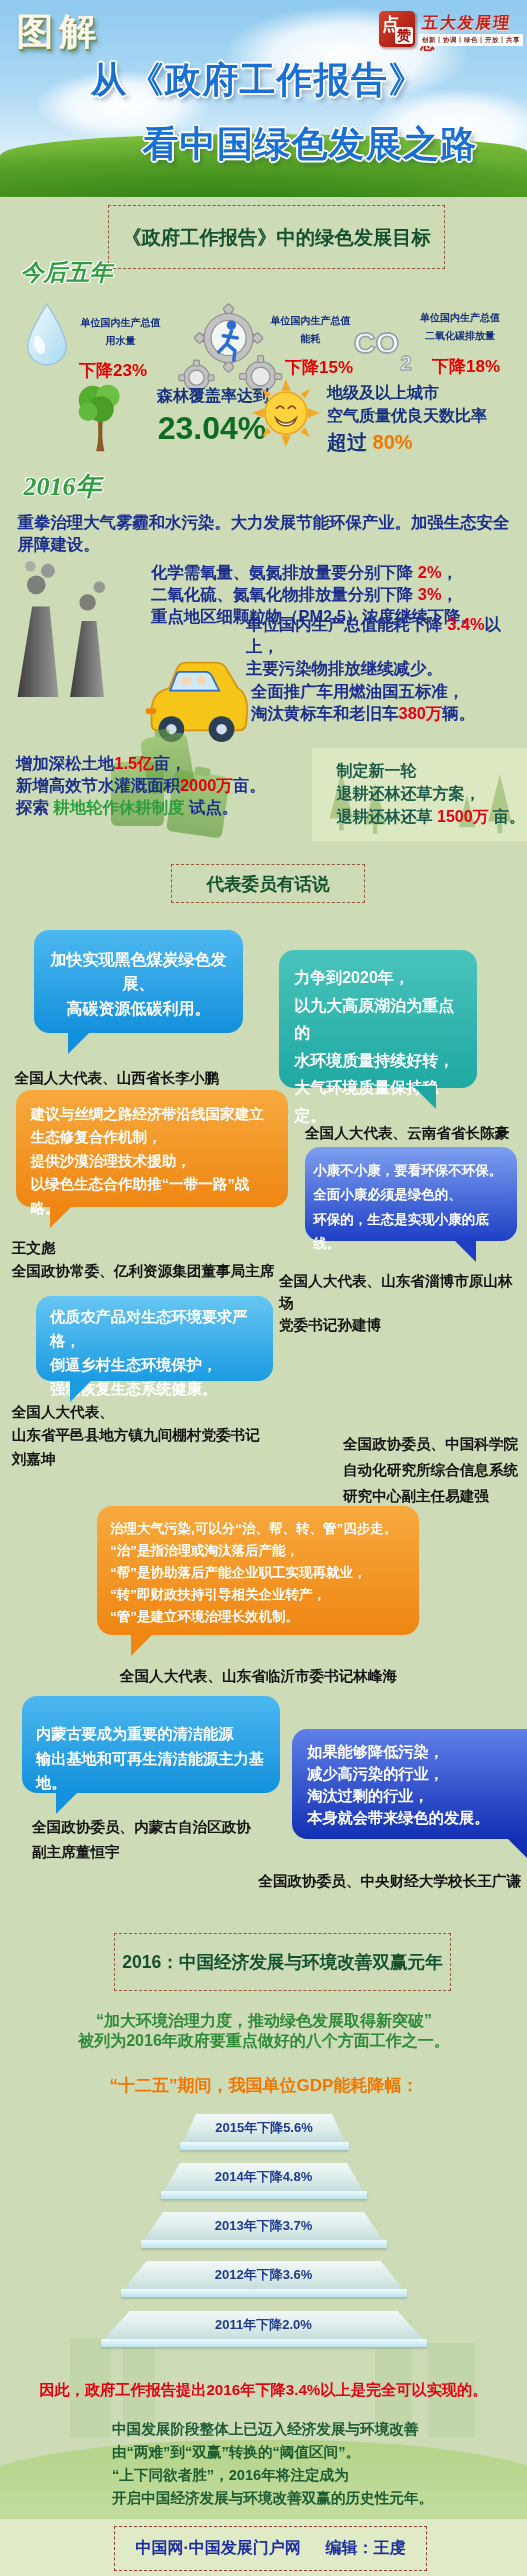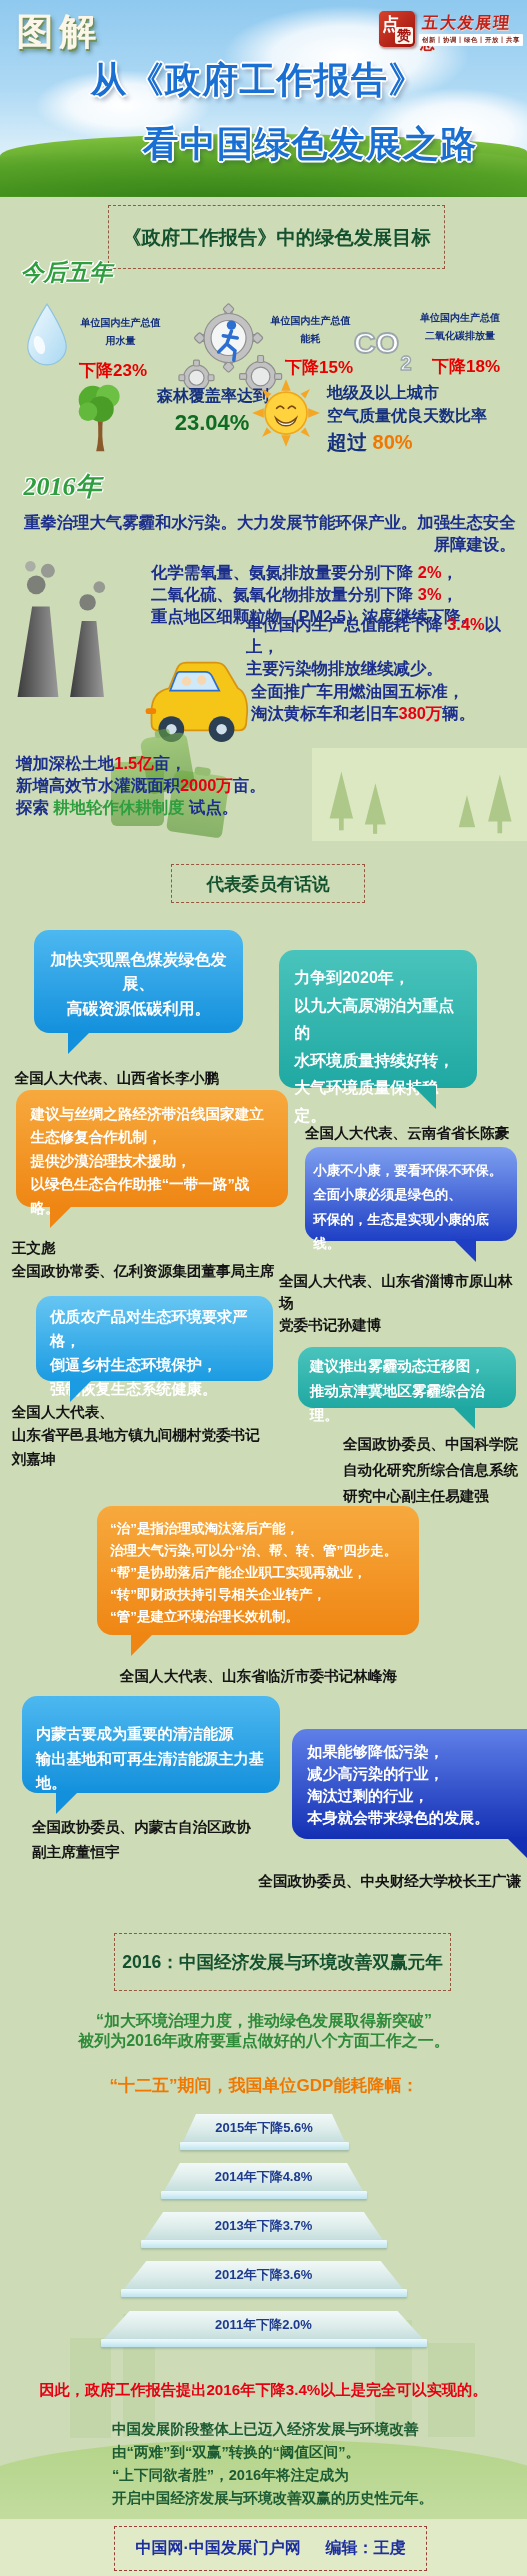--- a/index.html
+++ b/index.html
@@ -172,21 +172,21 @@
   <div class="goal-red" style="left:432px;top:355px;">下降18%</div>
 
   <svg style="position:absolute;left:75px;top:380px;" width="50" height="73" viewBox="0 0 85 125">
     <path d="M38 60 q4 40 -2 62 h14 q-6 -22 -2 -62 Z" fill="#8a5a2b"></path>
     <circle cx="30" cy="34" r="24" fill="#54ad2e"></circle>
       <circle cx="56" cy="28" r="20" fill="#6cc044"></circle>
     <circle cx="44" cy="50" r="22" fill="#4a9e28"></circle>
       <circle cx="22" cy="54" r="16" fill="#63b93c"></circle>
   </svg>
   <div class="goal-title" style="left:128px;top:387px;width:170px;font-size:16px;">森林覆盖率达到</div>
-  <div style="position:absolute;left:139px;top:410px;width:146px;text-align:center;font-size:22px;font-weight:bold;color:#0e6b22;">23.04%</div>
+  <div style="position:absolute;left:139px;top:410px;width:146px;text-align:center;font-size:32px;font-weight:bold;color:#0e6b22;">23.04%</div>
 
   <svg style="position:absolute;left:251px;top:378px;" width="70" height="70" viewBox="0 0 120 120">
     <g fill="#f5a623">
       <g transform="translate(60,60)">
         <path d="M0,-58 L8,-38 L-8,-38 Z"></path>
           <path d="M0,58 L8,38 L-8,38 Z"></path>
         <path d="M-58,0 L-38,8 L-38,-8 Z"></path>
           <path d="M58,0 L38,8 L38,-8 Z"></path>
         <path d="M-41,-41 L-25,-33 L-33,-25 Z"></path>
           <path d="M41,-41 L33,-25 L25,-33 Z"></path>
@@ -198,21 +198,21 @@
     <path d="M44 52 q6 -8 12 0 M64 52 q6 -8 12 0" stroke="#7a4a10" stroke-width="3" fill="none" stroke-linecap="round"></path>
     <path d="M42 68 q18 18 36 0 q-4 14 -18 14 q-14 0 -18 -14 Z" fill="#ffffff" stroke="#7a4a10" stroke-width="2.5"></path>
   </svg>
   <div style="position:absolute;left:327px;top:381px;width:193px;font-size:16px;line-height:23.4px;font-weight:bold;color:#16317d;">
     <span class="ql">地级及以上城市</span>
     <span class="ql">空气质量优良天数比率</span>
     <span class="ql" style="font-size:20px;line-height:28px;"><span class="seg-n">超过 </span><span class="seg-o">80%</span></span>
   </div>
 
   <div class="callig" style="left:23.4px;top:469px;font-size:26px;">2016年</div>
-  <div class="blue-par navy" style="left:17.6px;top:511px;width:498px;text-align:right;">重拳治理大气雾霾和水污染。大力发展节能环保产业。加强生态安全屏障建设。</div>
+  <div class="blue-par navy" style="left:17.6px;top:511px;width:498px;">重拳治理大气雾霾和水污染。大力发展节能环保产业。加强生态安全屏障建设。</div>
 
   <svg style="position:absolute;left:0px;top:551px;" width="146" height="146" viewBox="0 0 250 250">
     <defs>
         <linearGradient id="fg" x1="0" y1="0" x2="1" y2="0">
       <stop offset="0" stop-color="#3c3c3c"></stop>
           <stop offset="1" stop-color="#9a9a9a"></stop>
         </linearGradient>
       </defs>
     <polygon points="30,250 55,95 85,95 100,250" fill="url(#fg)"></polygon>
     <polygon points="120,250 140,120 165,120 178,250" fill="url(#fg)"></polygon>
@@ -261,20 +261,25 @@
       <g fill="#a9c583" opacity=".9">
         <polygon points="30,120 50,40 70,120"></polygon>
           <polygon points="90,130 108,60 126,130"></polygon>
         <polygon points="300,125 320,45 340,125"></polygon>
           <polygon points="250,135 264,80 278,135"></polygon>
         <rect x="46" y="118" width="8" height="22"></rect>
           <rect x="104" y="128" width="7" height="18"></rect>
         <rect x="316" y="123" width="8" height="22"></rect>
       </g>
     </svg>
+    <div style="position:absolute;left:24.6px;top:10.5px;">
+      <span class="ql teal-line"><span class="seg-n">制定新一轮</span></span>
+      <span class="ql teal-line"><span class="seg-n">退耕还林还草方案，</span></span>
+      <span class="ql teal-line"><span class="seg-n">退耕还林还草 </span><span class="seg-r">1500万</span><span class="seg-n"> 亩。</span></span>
+    </div>
   </div>
 
   <div class="dash-box" style="left:171px;top:864px;width:192px;height:37px;font-size:17.6px;">代表委员有话说</div>
 
   <div class="q q-blue tail-left" style="left:34px;top:930px;width:209px;height:103px;padding:17.6px 11.7px;font-size:16px;line-height:24.6px;text-align:center;">
     <span class="ql">加快实现黑色煤炭绿色发展、</span>
     <span class="ql">高碳资源低碳利用。</span>
   </div>
   <div class="attr" style="left:14.6px;top:1067px;width:234px;">
     <span class="ql">全国人大代表、山西省长李小鹏</span>
@@ -315,33 +320,29 @@
     <span class="ql">优质农产品对生态环境要求严格，</span>
     <span class="ql">倒逼乡村生态环境保护，</span>
     <span class="ql">强制恢复生态系统健康。</span>
   </div>
   <div class="attr" style="left:11.7px;top:1401px;width:275px;">
     <span class="ql">全国人大代表、</span>
     <span class="ql">山东省平邑县地方镇九间棚村党委书记</span>
     <span class="ql">刘嘉坤</span>
   </div>
 
-  <div class="q q-teal tail-right" style="left:298px;top:1347px;width:218px;height:61px;padding:7px 11.7px;font-size:14.6px;line-height:24.6px;">
-    <span class="ql">建议推出雾霾动态迁移图，</span>
-    <span class="ql">推动京津冀地区雾霾综合治理。</span>
-  </div>
   <div class="attr" style="left:343px;top:1431px;width:182px;line-height:26px;">
     <span class="ql">全国政协委员、中国科学院</span>
     <span class="ql">自动化研究所综合信息系统</span>
     <span class="ql">研究中心副主任易建强</span>
   </div>
 
   <div class="q q-orange tail-left" style="left:97px;top:1506px;width:322px;height:129px;padding:11.7px 13px;font-size:13.5px;line-height:22px;">
+    <span class="ql">治理大气污染,可以分“治、帮、转、管”四步走。</span>
     <span class="ql">“治”是指治理或淘汰落后产能，</span>
-    <span class="ql">治理大气污染,可以分“治、帮、转、管”四步走。</span>
     <span class="ql">“帮”是协助落后产能企业职工实现再就业，</span>
     <span class="ql">“转”即财政扶持引导相关企业转产，</span>
     <span class="ql">“管”是建立环境治理长效机制。</span>
   </div>
   <div class="attr" style="left:109px;top:1665px;width:299px;text-align:center;">
     <span class="ql">全国人大代表、山东省临沂市委书记林峰海</span>
   </div>
 
   <div class="q q-blue tail-left" style="left:22px;top:1696px;width:258px;height:97px;padding:26px 14px 12px;font-size:15.2px;line-height:24.6px;">
     <span class="ql">内蒙古要成为重要的清洁能源</span>

